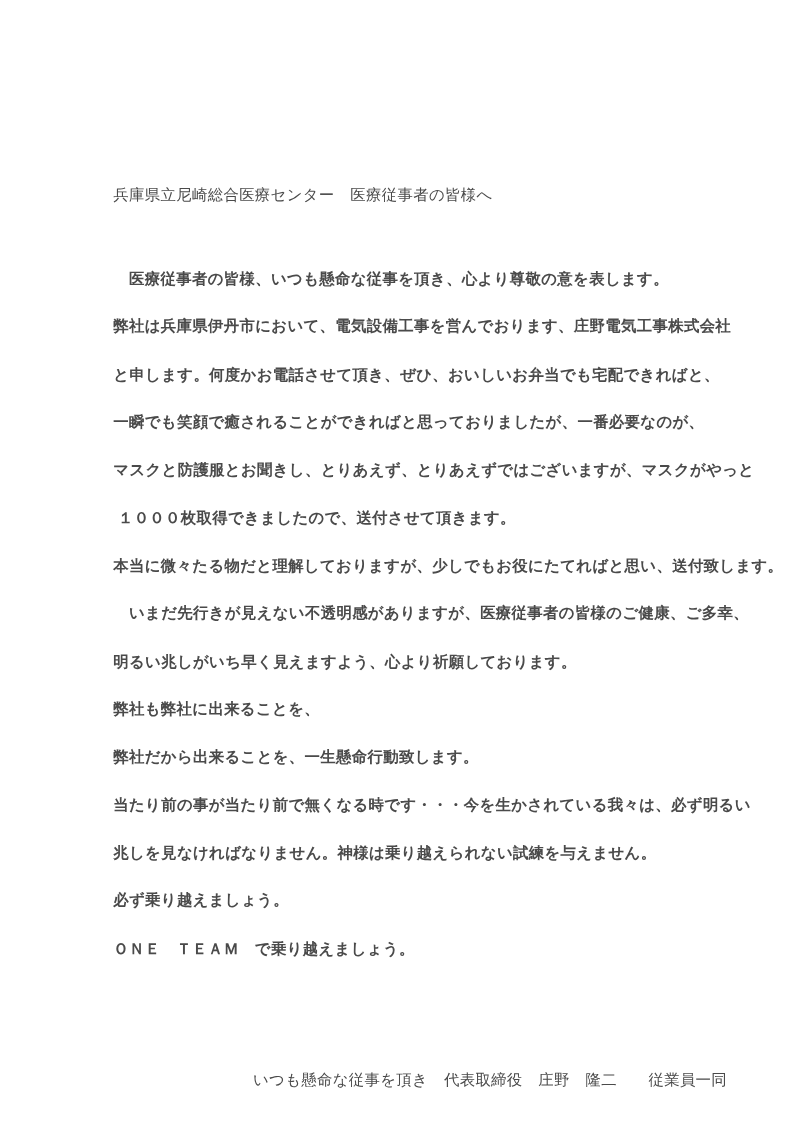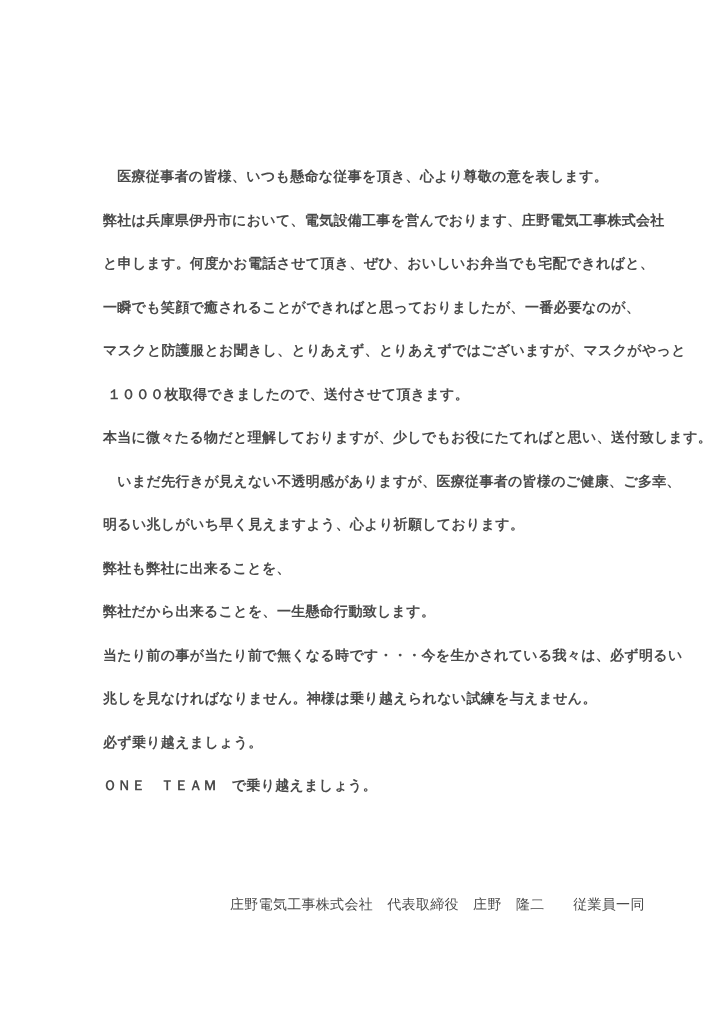--- a/index.html
+++ b/index.html
@@ -43,16 +43,17 @@
     line-height: 43.5px;
     margin-top: 43.5px;
     padding-left: 127px;
   }
 </style>
 </head>
 <body>
 
 <div class="page">
   <div class="letter">
+    <div class="title-line">兵庫県立尼崎総合医療センター　医療従事者の皆様へ</div>
     <div><div class="line">　医療従事者の皆様、いつも懸命な従事を頂き、心より尊敬の意を表します。</div><div class="line">弊社は兵庫県伊丹市において、電気設備工事を営んでおります、庄野電気工事株式会社</div><div class="line">と申します。何度かお電話させて頂き、ぜひ、おいしいお弁当でも宅配できればと、</div><div class="line">一瞬でも笑顔で癒されることができればと思っておりましたが、一番必要なのが、</div><div class="line">マスクと防護服とお聞きし、とりあえず、とりあえずではございますが、マスクがやっと</div><div class="line"> １０００枚取得できましたので、送付させて頂きます。</div><div class="line">本当に微々たる物だと理解しておりますが、少しでもお役にたてればと思い、送付致します。</div><div class="line">　いまだ先行きが見えない不透明感がありますが、医療従事者の皆様のご健康、ご多幸、</div><div class="line">明るい兆しがいち早く見えますよう、心より祈願しております。</div><div class="line">弊社も弊社に出来ることを、</div><div class="line">弊社だから出来ることを、一生懸命行動致します。</div><div class="line">当たり前の事が当たり前で無くなる時です・・・今を生かされている我々は、必ず明るい</div><div class="line">兆しを見なければなりません。神様は乗り越えられない試練を与えません。</div><div class="line">必ず乗り越えましょう。</div><div class="line">ＯＮＥ　ＴＥＡＭ　で乗り越えましょう。</div></div>
-    <div class="signature-line">庄野電気工事株式会社　代表取締役　庄野　隆二　　従業員一同</div>
+    <div class="signature-line">いつも懸命な従事を頂き　代表取締役　庄野　隆二　　従業員一同</div>
   </div>
 </div>
 
 </body></html>

